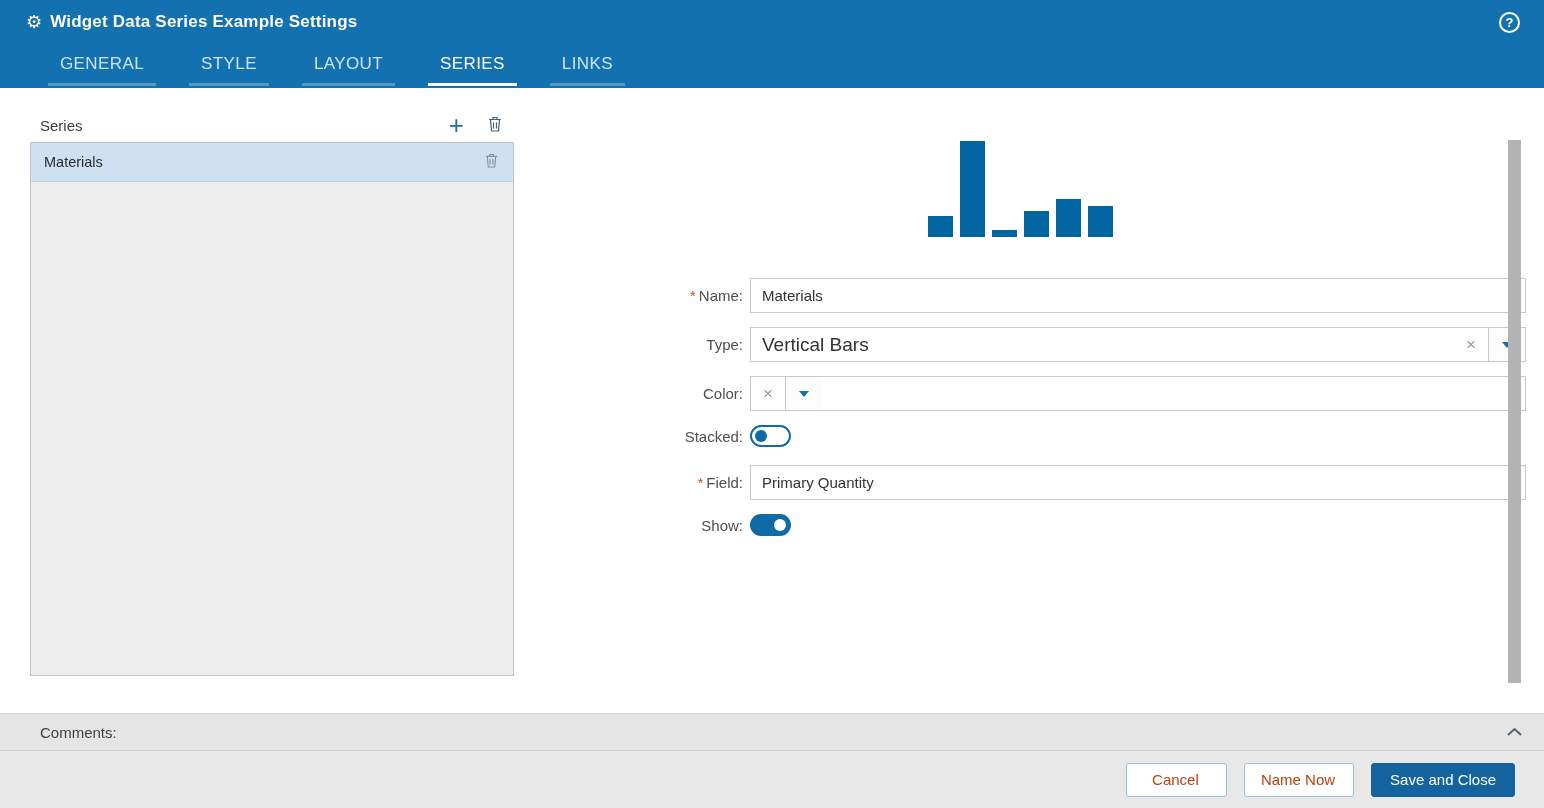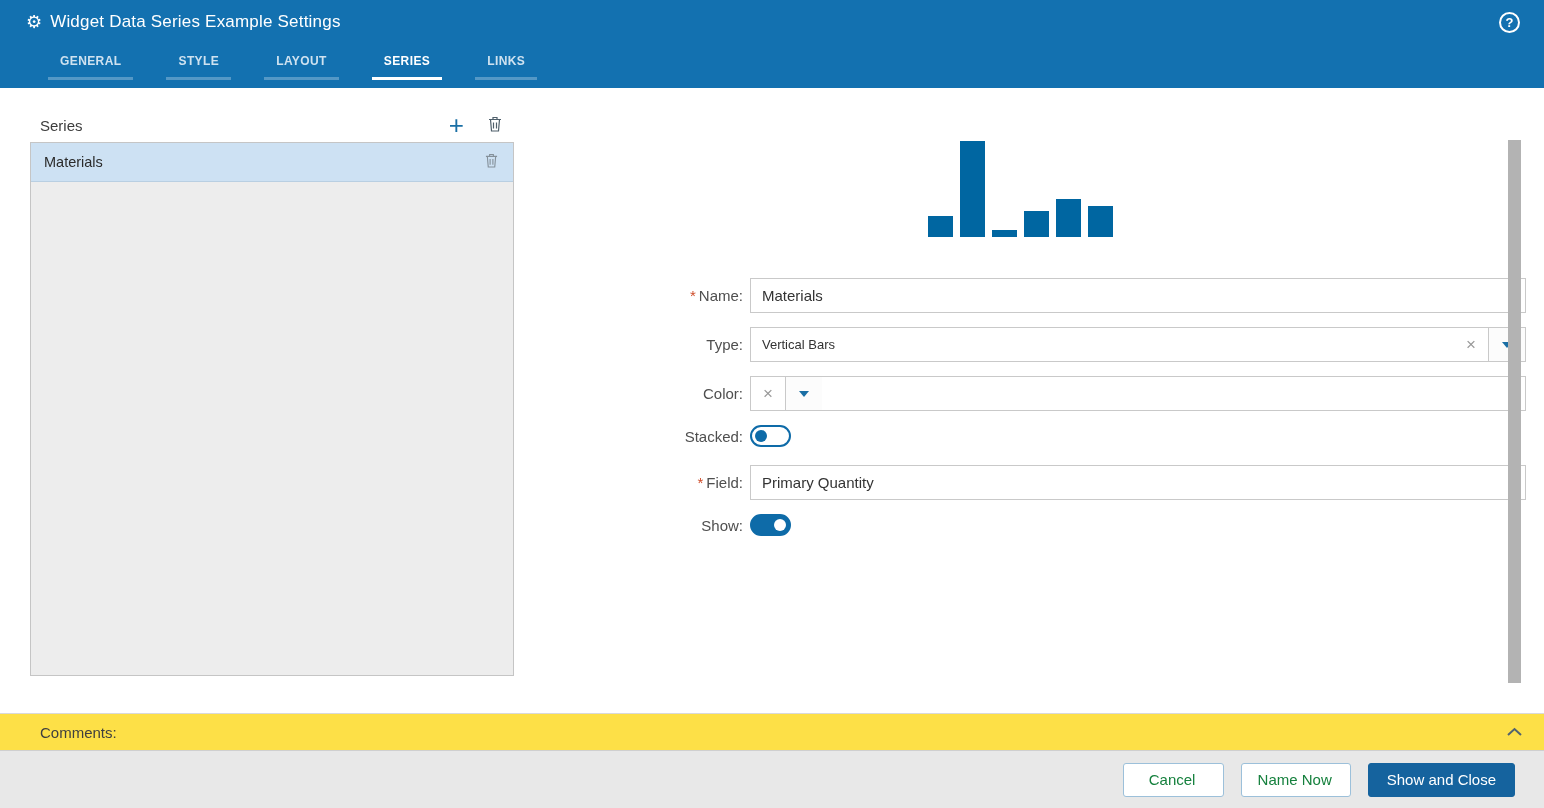--- a/index.html
+++ b/index.html
@@ -13,26 +13,26 @@
     --accent:#0066A1;
     --primary-button:#15639E;
     --selected-item:#CDE1F3;
     --required:#CE4B28;
   }
 
   
   .hdr { height:88px; background:var(--header-bg); color:#fff; }
   .title-row { height:44px; display:flex; align-items:center; padding:0 24px 0 26px; }
   .gear { font-size:18px; margin-right:8px; line-height:1; }
-  .dlg-title { font-size:17px; font-weight:400; letter-spacing:.2px; }
+  .dlg-title { font-size:17px; font-weight:700; letter-spacing:.2px; }
   .help-ring { margin-left:auto; width:21px; height:21px; border:2px solid #fff; border-radius:50%;
     display:flex; align-items:center; justify-content:center; font-size:13px; font-weight:bold; cursor:pointer; }
   .tabs { display:flex; gap:33px; padding-left:48px; margin-top:4px; }
-  .tab { font-size:12px; letter-spacing:.4px; color:#cfe2f0; padding:6px 12px 9px;
-    border-bottom:3px solid rgba(255,255,255,0.28); cursor:pointer;font-weight:bold; }
+  .tab { font-size:17px; letter-spacing:.4px; color:#cfe2f0; padding:6px 12px 9px;
+    border-bottom:3px solid rgba(255,255,255,0.28); cursor:pointer; }
   .tab.active { color:#fff; border-bottom-color:#fff; }
 
   
   .main { display:flex; position:relative; height:625px; background:#fff; }
 
   .left-panel { width:484px; margin:20px 0 0 30px; flex-shrink:0; }
   .series-head { height:34px; display:flex; align-items:center; padding:0 10px 0 10px; }
   .series-title { font-size:15px; color:#3c3c3c; }
   .plus-btn { margin-left:auto; font-size:26px; font-weight:300; color:#1a6fa5; line-height:22px;
     background:none; border:none; cursor:pointer; padding:0 4px; }
@@ -50,48 +50,48 @@
 
   .form { margin-top:41px; }
   .form-row { display:flex; align-items:center; margin-bottom:14px; }
   .form-row.toggle-row { margin:10px 0 18px; }
   .row-label { width:229px; text-align:right; font-size:15px; color:#4f4f4f; flex-shrink:0; white-space:nowrap; }
   .req { color:var(--required); margin-right:3px; font-size:15px; }
   .row-control { flex:1; margin-left:7px; display:flex; }
   .text-input { height:35px; width:100%; border:1px solid #c9c9c9; font-size:15px; padding:0 11px;
     color:#333; background:#fff; font-family:inherit; outline:none; }
   .combo { height:35px; width:100%; border:1px solid #c9c9c9; display:flex; align-items:center; background:#fff; }
-  .combo-value { flex:1; padding-left:11px; font-size:13px; color:#333; }
+  .combo-value { flex:1; padding-left:11px; font-size:19px; color:#333; }
   .clear { color:#9a9a9a; font-size:17px; padding:0 12px; cursor:pointer; line-height:1; }
   .combo-btn { width:37px; align-self:stretch; border-left:1px solid #c9c9c9; display:flex;
     align-items:center; justify-content:center; background:#fcfcfc; cursor:pointer; }
   .caret { width:0; height:0; border-left:5px solid transparent; border-right:5px solid transparent;
     border-top:6px solid #1a6fa5; }
 
   .toggle { width:41px; height:22px; border:2px solid #0e6ba8; border-radius:12px; position:relative;
     background:#fff; cursor:pointer; flex-shrink:0; }
   .toggle .knob { width:12px; height:12px; border-radius:50%; background:#0e6ba8; position:absolute;
     left:3px; top:3px; }
   .toggle.on { background:#0e6ba8; }
   .toggle.on .knob { background:#fff; left:auto; right:3px; }
 
   .scrollbar { position:absolute; top:52px; right:23px; width:13px; height:543px; background:#f2f2f2; }
   .scroll-thumb { width:100%; height:100%; background:#b3b3b3; }
 
   
   .comments-bar { height:37px; border-top:1px solid #d9d9d9; display:flex; align-items:center;
-    padding:0 21px 0 40px; background:#fde047; }
+    padding:0 21px 0 40px; background:#e5e5e5; }
   .comments-label { font-size:15px; color:#3f3f3f; }
   .chevron-up { margin-left:auto; background:none; border:none; cursor:pointer; color:#51626f; display:flex; }
 
   .footer { height:58px; background:#e8e8e8; border-top:1px solid #cfcfcf; display:flex;
     align-items:center; justify-content:flex-end; gap:17px; padding-right:29px; }
   .btn { height:34px; min-width:101px; padding:0 18px; font-size:15px; border-radius:3px;
     font-family:inherit; cursor:pointer; }
-  .btn-secondary { background:#fff; border:1px solid #9cc0da; color:#15803d;padding-left:16px; }
+  .btn-secondary { background:#fff; border:1px solid #9cc0da; color:#c2410c;padding-left:16px; }
   .btn-primary { background:var(--primary-button); border:1px solid var(--primary-button); color:#fff; min-width:122px; }
 </style>
 </head>
 <body>
 
 <div class="dialog">
 
   <header class="hdr">
     <div class="title-row">
       <span class="gear">⚙</span>
@@ -222,16 +222,16 @@
     <button class="chevron-up">
       <svg width="17" height="10" viewBox="0 0 17 10" fill="none" stroke="currentColor" stroke-width="2">
         <path d="M2 8 L8.5 2 L15 8"></path>
       </svg>
     </button>
   </div>
 
   <footer class="footer">
     <button class="btn btn-secondary">Cancel</button>
     <button class="btn btn-secondary">Name Now</button>
-    <button class="btn btn-primary">Show and Close</button>
+    <button class="btn btn-primary">Save and Close</button>
   </footer>
 
 </div>
 
 </body></html>

